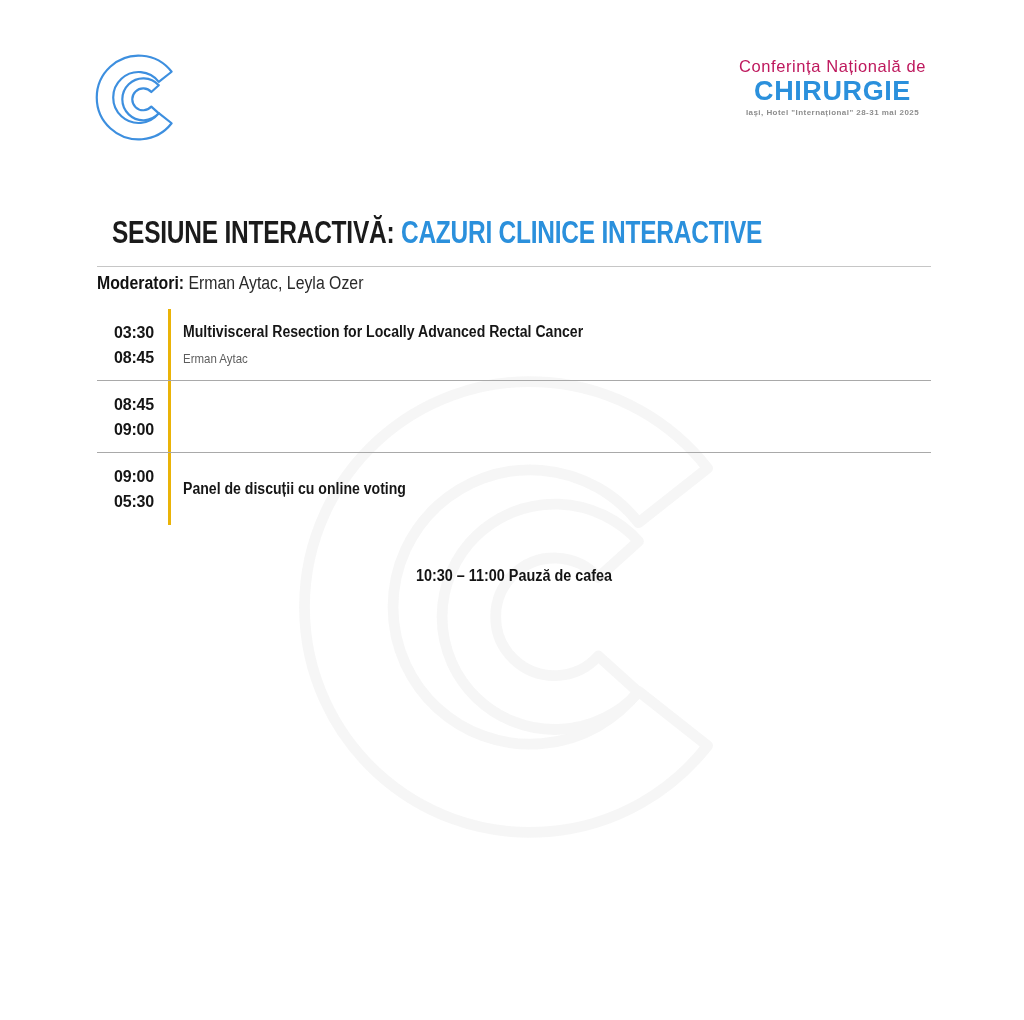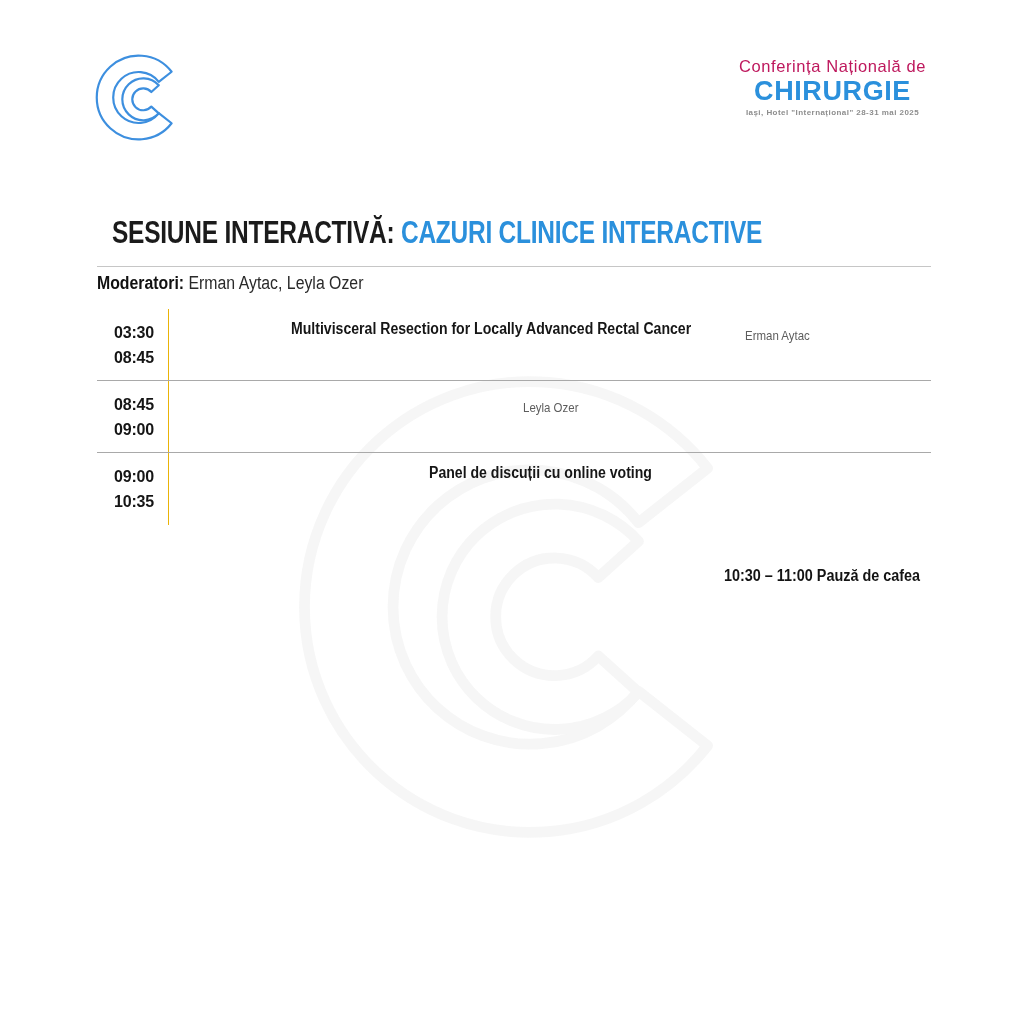--- a/index.html
+++ b/index.html
@@ -41,29 +41,29 @@
 
   .moderators{position:absolute;left:97px;top:273px;font-size:18px;color:#2a2a2a;}
   .moderators .sq{transform:scaleX(0.88);}
   .mod-label{font-weight:bold;color:#111;}
 
   
   .schedule{position:absolute;left:97px;top:309px;width:834px;}
   .row{display:flex;align-items:center;min-height:72px;border-bottom:1px solid #a9a9a9;}
   .row.last{border-bottom:none;}
   .time-cell{width:57px;text-align:right;font-size:16px;font-weight:bold;line-height:25px;color:#151515;letter-spacing:-0.2px;}
-  .content-cell{flex:1;margin-left:14px;border-left:1px solid #eab308;padding:10px 0 10px 12px;align-self:stretch;display:flex;flex-direction:row;justify-content:center;}
+  .content-cell{flex:1;margin-left:14px;border-left:3px solid #eab308;padding:10px 0 10px 12px;align-self:stretch;display:flex;flex-direction:column;justify-content:center;}
   .talk-title{font-size:16px;font-weight:bold;line-height:20px;color:#161616;}
   .talk-title .sq{transform:scaleX(0.88);}
   .talk-speakers{font-size:13.5px;line-height:19px;color:var(--text-gray);margin-top:7px;}
   .talk-speakers .sq{transform:scaleX(0.85);}
   .hl{background:var(--highlight-green);color:#2a2a00;padding:0 2px;}
 
   
-  .break-line{position:absolute;left:97px;top:567px;width:834px;text-align:right;font-size:16px;font-weight:bold;color:#141414;}
+  .break-line{position:absolute;left:97px;top:567px;width:834px;text-align:center;font-size:16px;font-weight:bold;color:#141414;}
   .break-line .sq{transform:scaleX(0.9);transform-origin:50% 50%;}
 </style>
 </head>
 <body>
 
 <div class="page">
 
   <svg class="watermark" viewBox="0 0 100 100" aria-hidden="true">
     <path d="M 84.2 21.7 A 46 46 0 1 0 84.2 78.3 L 70.1 67.2 A 28 28 0 1 1 70.1 32.8 Z" fill="none" stroke="#efefef" stroke-width="2.2" stroke-linejoin="round"></path>
     <path d="M 70.1 36.6 A 23 23 0 1 0 70.1 67.4 L 61.9 60.0 A 12 12 0 1 1 61.9 44.0 Z" fill="none" stroke="#efefef" stroke-width="2.2" stroke-linejoin="round"></path>
@@ -99,28 +99,27 @@
         <div class="talk-speakers"><span class="sq"><span>Erman Aytac</span><span></span><span></span></span></div>
       </div>
     </div>
 
     <div class="row">
       <div class="time-cell">
         <div>08:45</div>
         <div>09:00</div>
       </div>
       <div class="content-cell">
-        <div class="talk-speakers"><span class="sq"><span>Leyla Ozer</span><span></span><span></span></span></div>
       </div>
     </div>
 
     <div class="row last">
       <div class="time-cell">
         <div>09:00</div>
-        <div>10:35</div>
+        <div>05:30</div>
       </div>
       <div class="content-cell">
         <div class="talk-title"><span class="sq">Panel de discuții cu online voting</span></div>
       </div>
     </div>
 
   </div>
 
   <div class="break-line"><span class="sq">10:30 – 11:00 Pauză de cafea</span></div>
 

